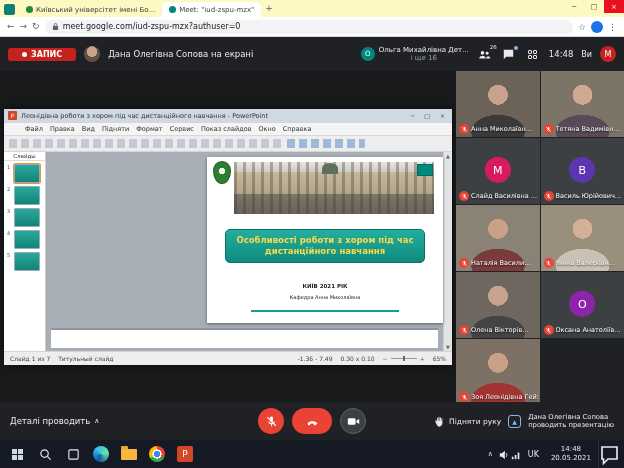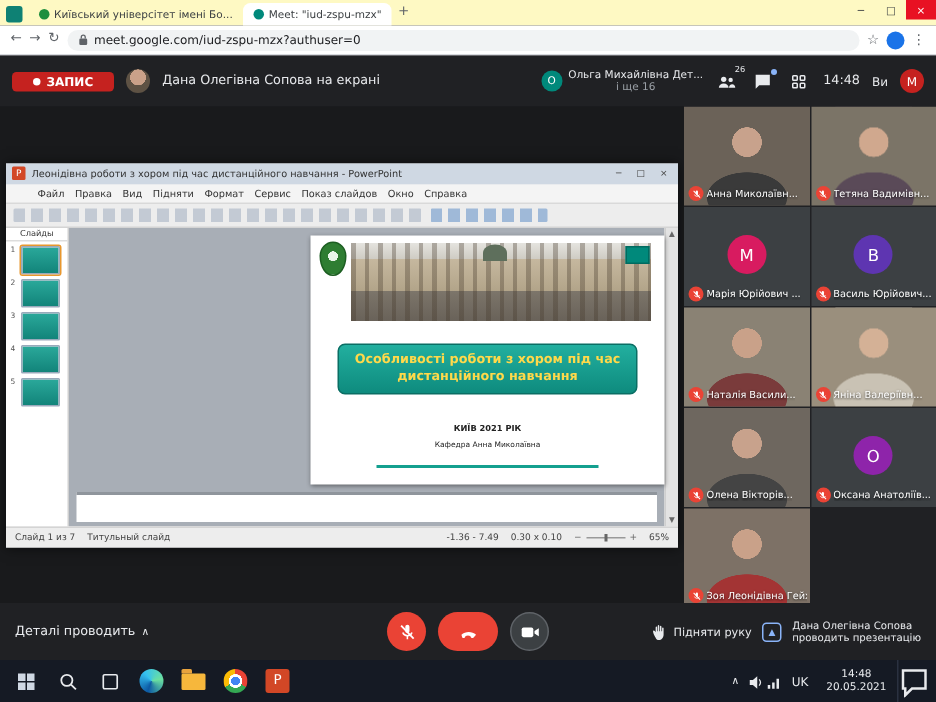--- a/index.html
+++ b/index.html
@@ -370,21 +370,21 @@
             <span>М</span>
           </div>
           <div class="nrow">
             <span class="micoff">
               <svg viewBox="0 0 12 12">
                 <rect x="4.8" y="1.8" width="2.6" height="5" rx="1.3" fill="#fff"></rect>
                 <path d="M3.4 6.4a3 3 0 0 0 5.6 0" stroke="#fff" stroke-width="1" fill="none"></path>
                 <line x1="2.4" y1="2.2" x2="9.8" y2="9.8" stroke="#fff" stroke-width="1.2"></line>
               </svg>
             </span>
-            <span class="pname">Марія Юрійович ...</span>
+            <span class="pname">Слайд Василівна ...</span>
           </div>
         </div>
 
         <div class="tile avatar" style="--av: #5e35b1;">
           <div class="av">
             <span>В</span>
           </div>
           <div class="nrow">
             <span class="micoff">
               <svg viewBox="0 0 12 12">

